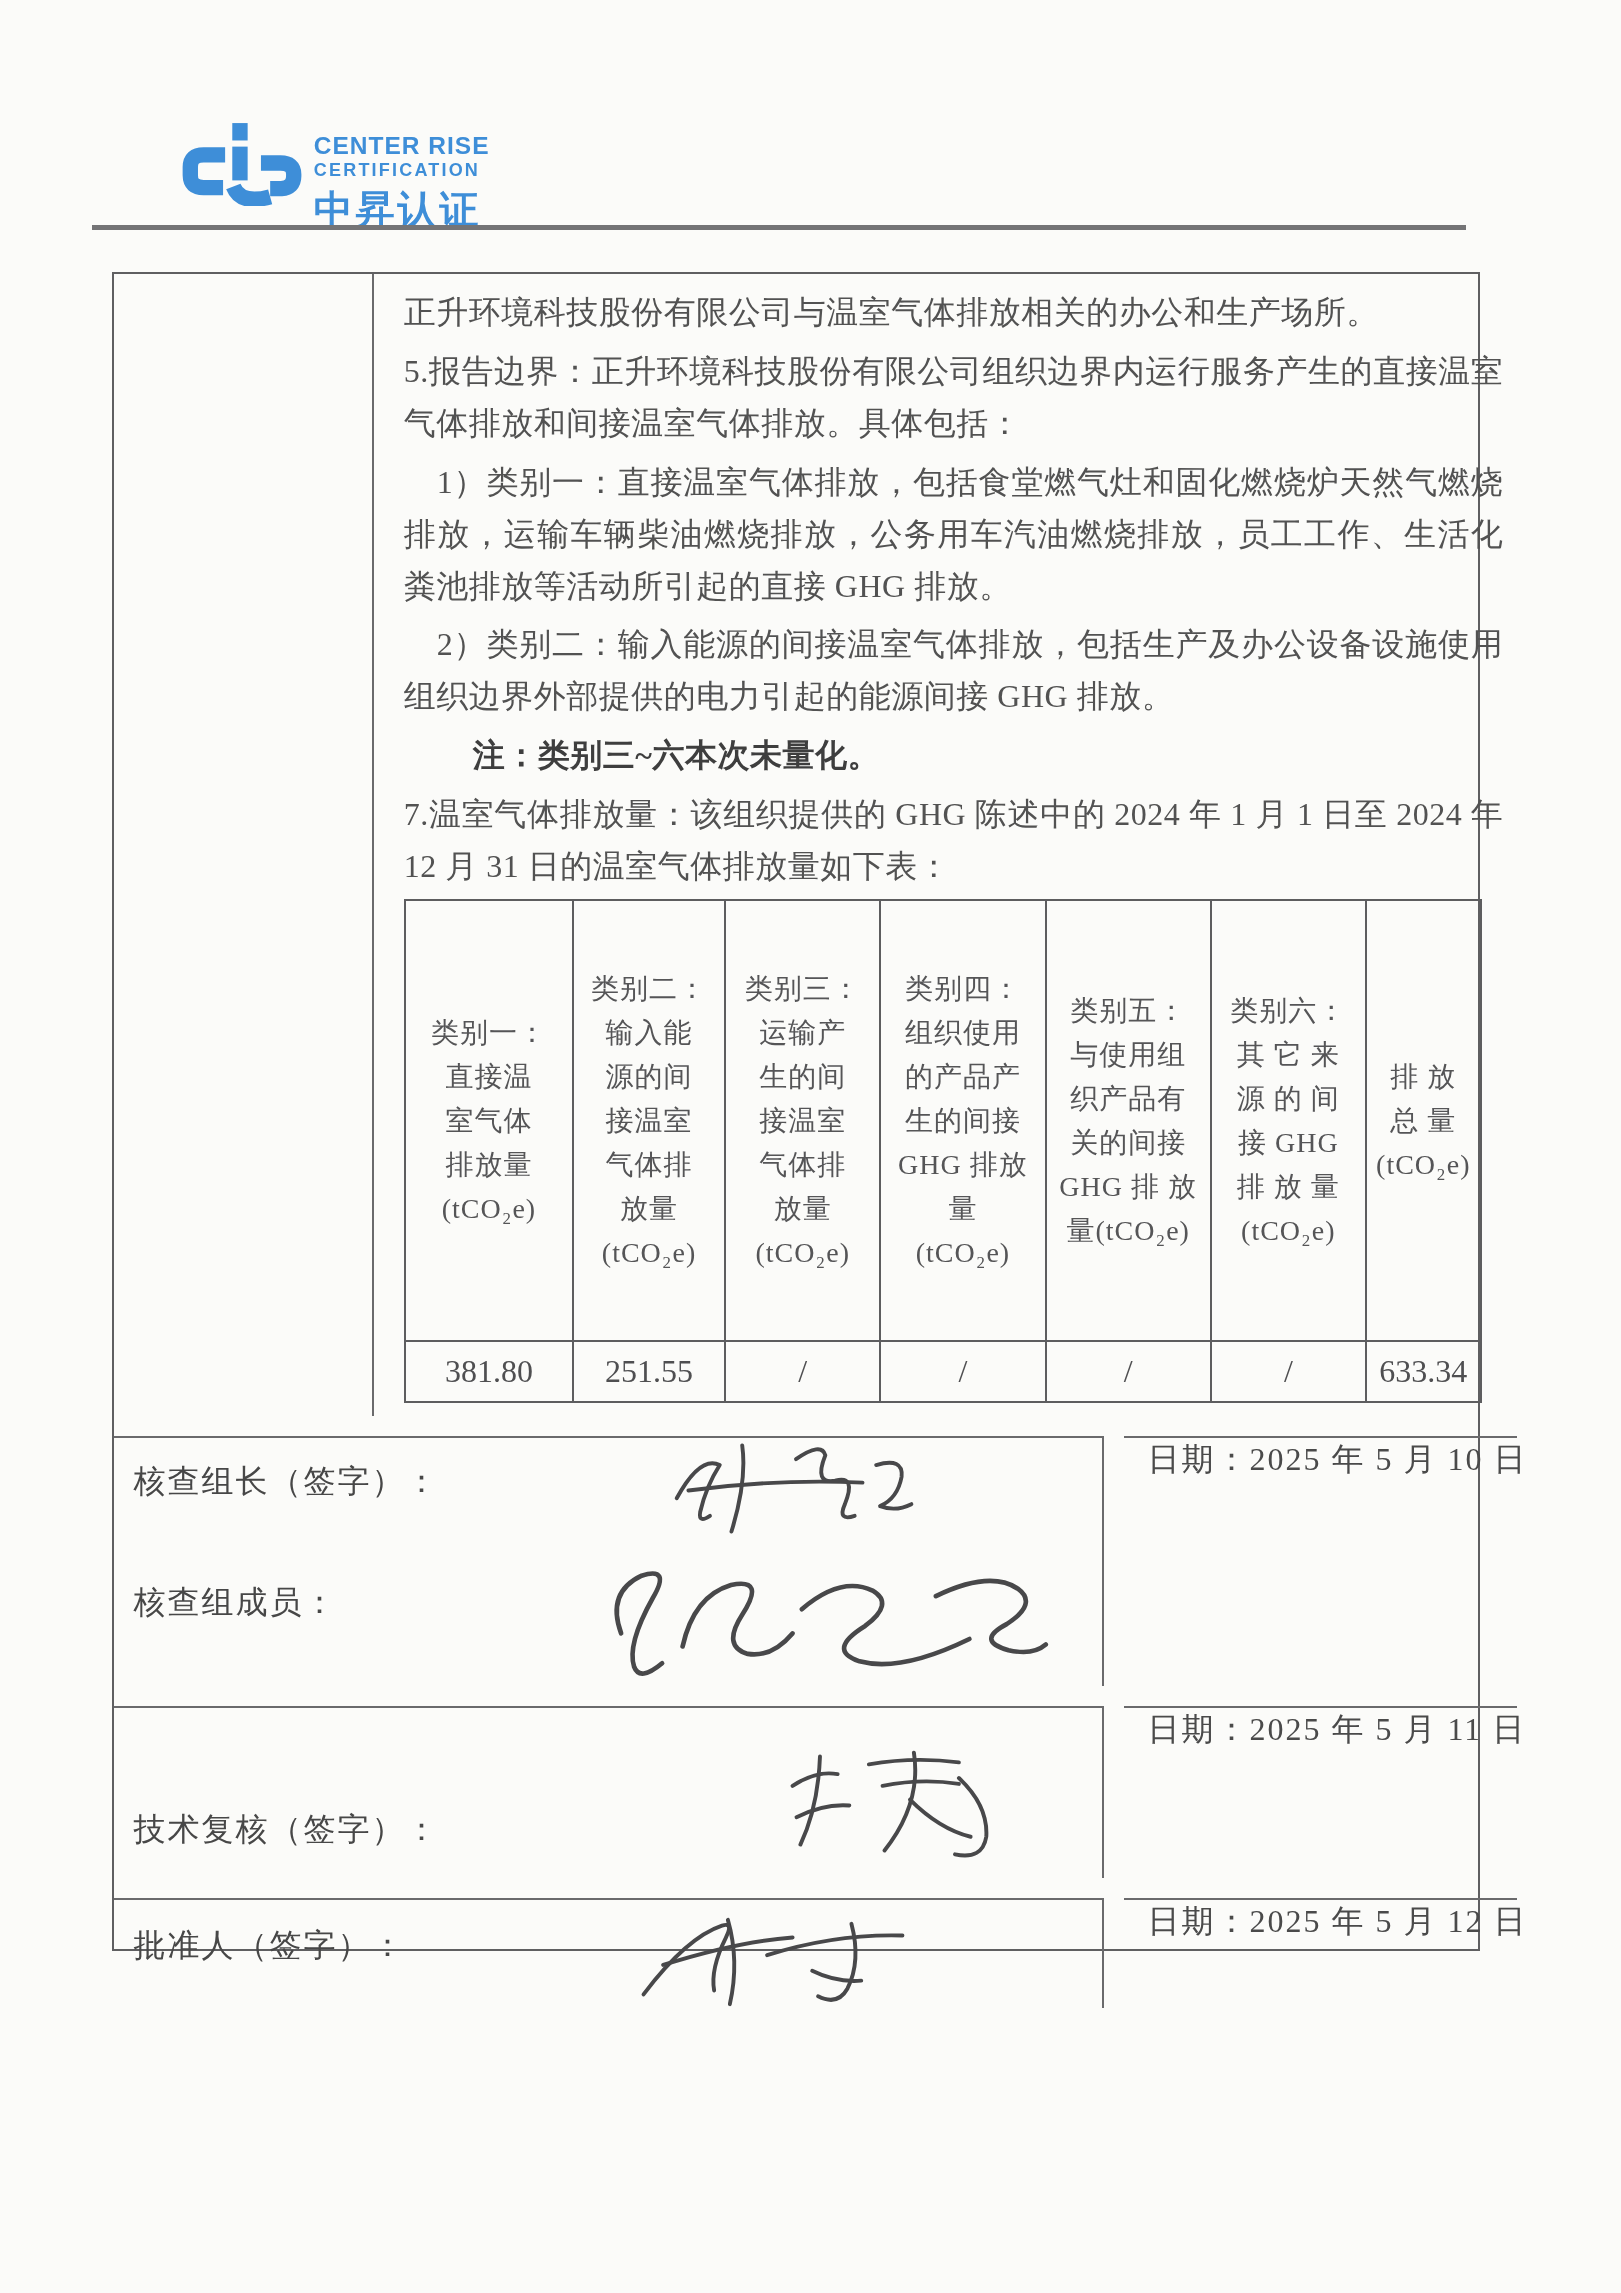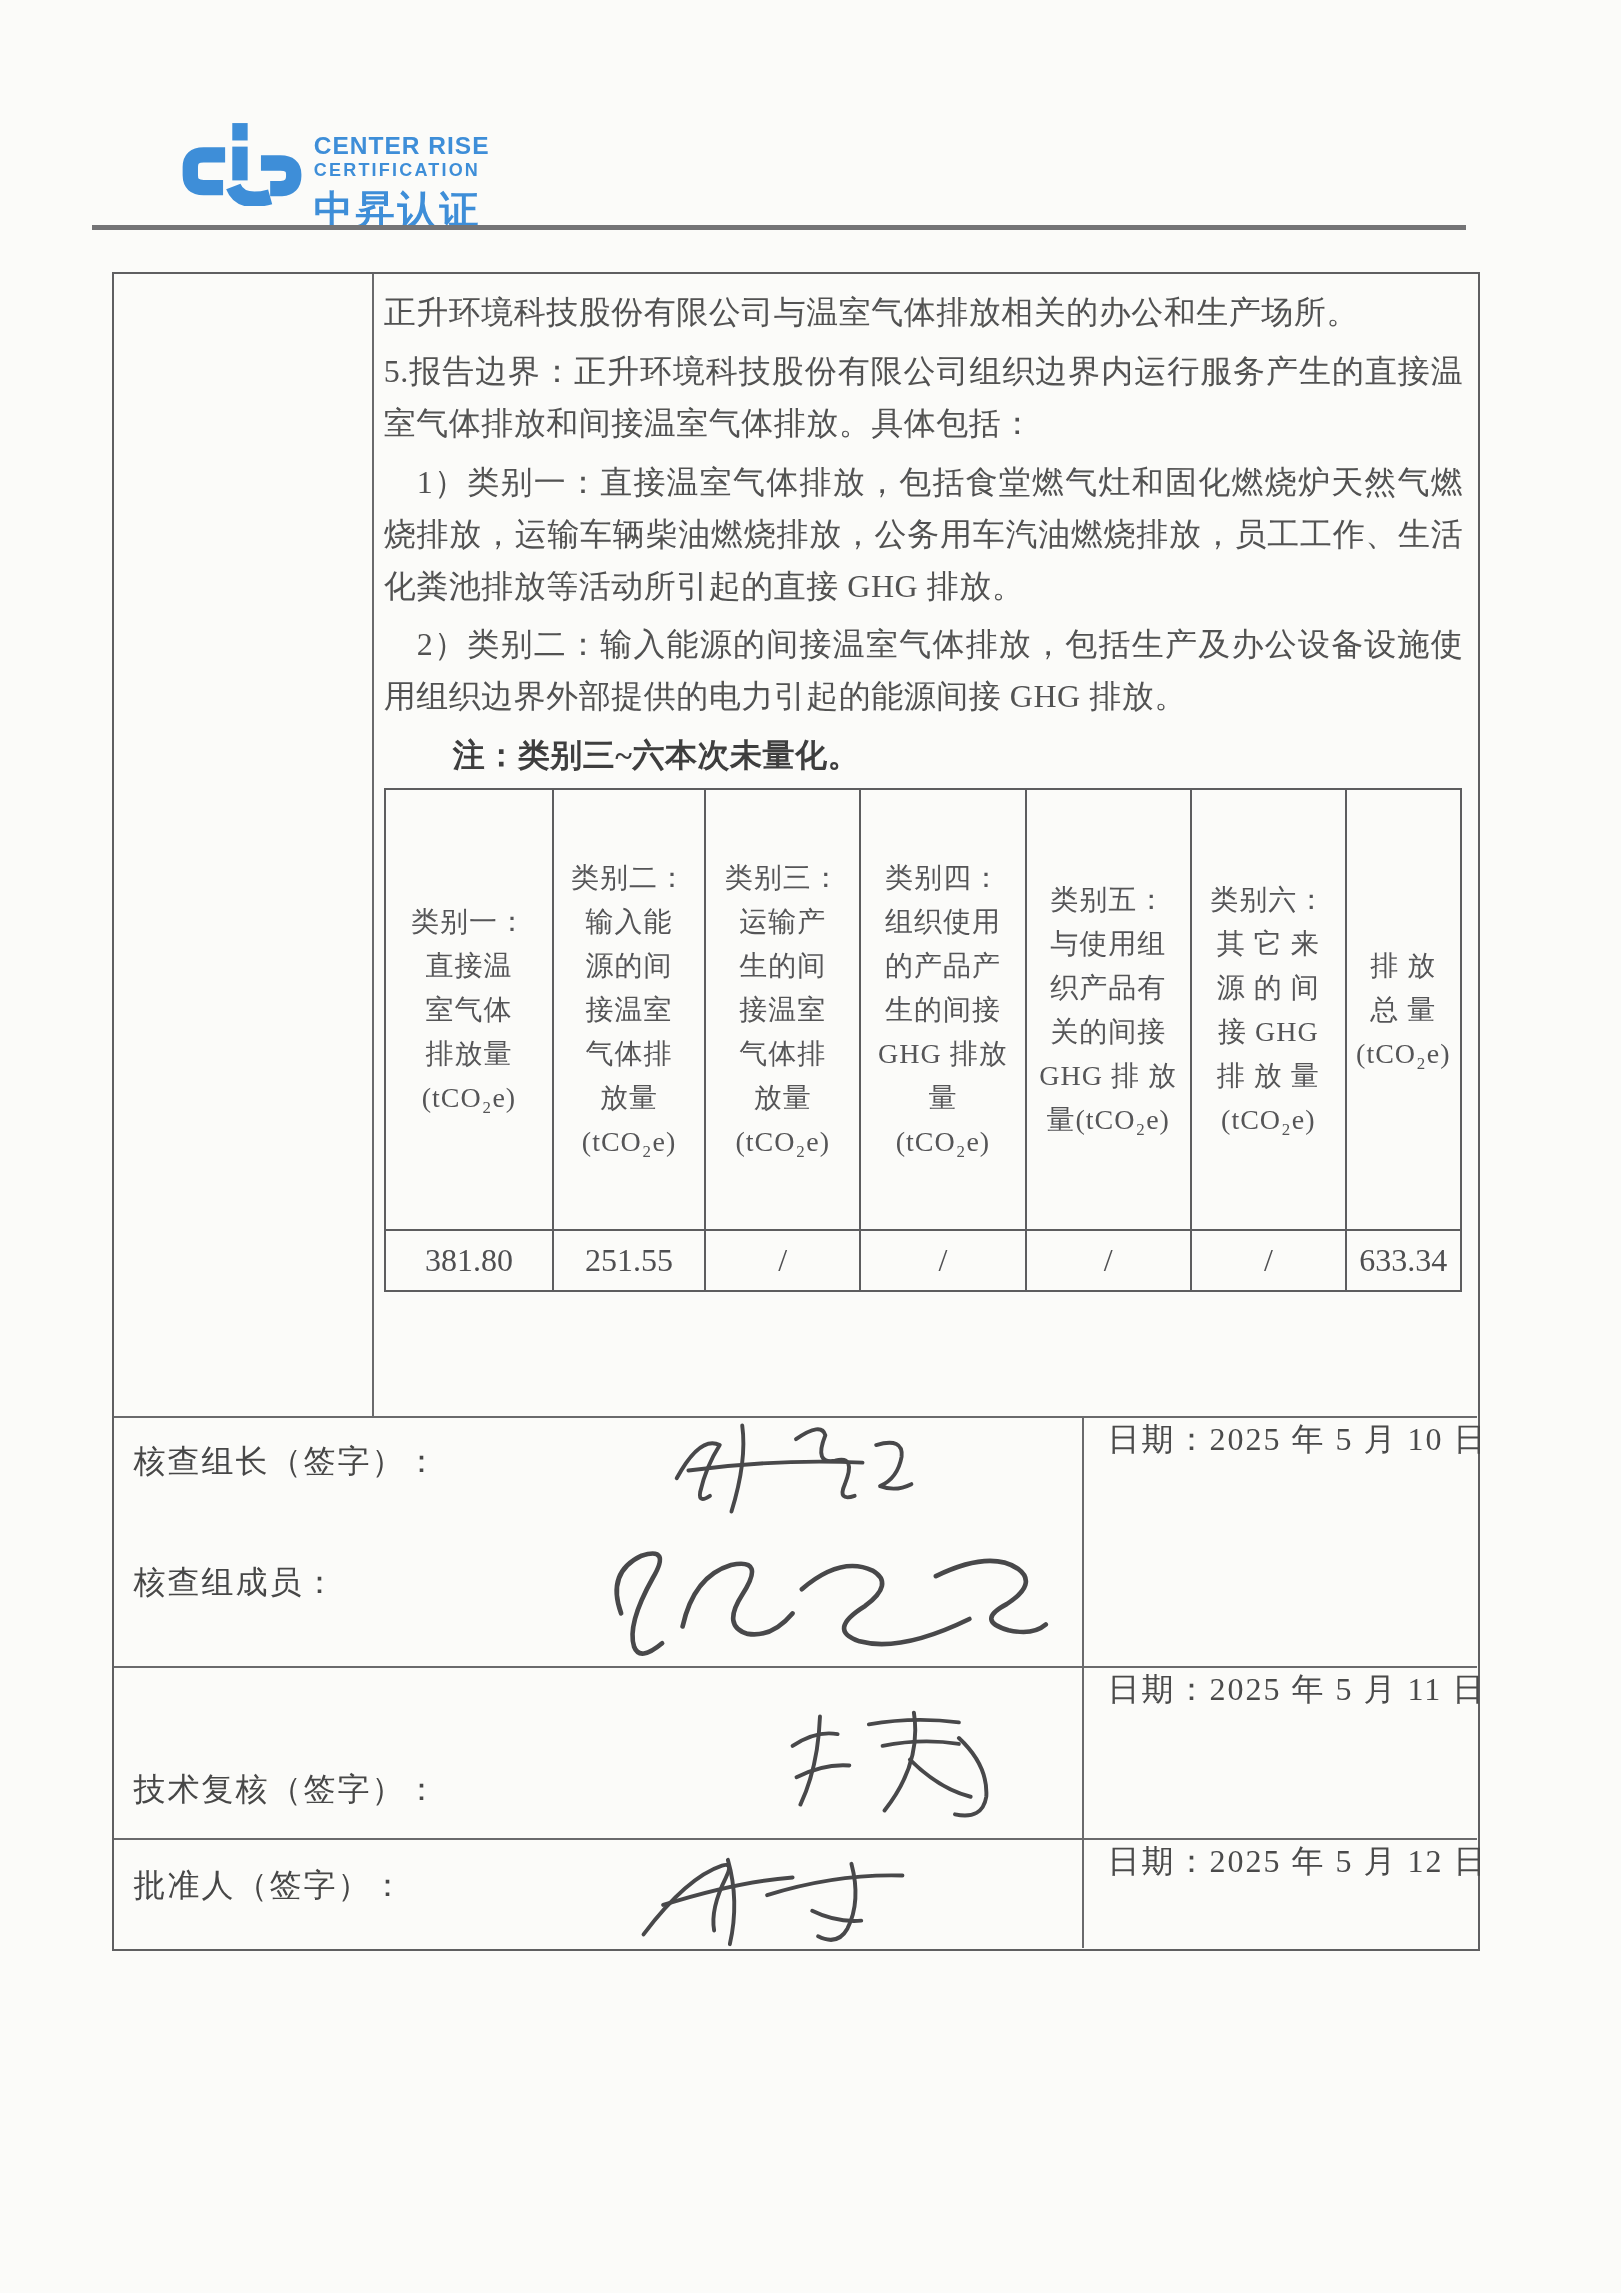--- a/index.html
+++ b/index.html
@@ -13,21 +13,21 @@
   .logo-l1 { font-size:24.5px; letter-spacing:1px; }
   .logo-l2 { font-size:18px; letter-spacing:2.2px; margin-top:2.9px; }
   .logo-l3 { font-size:39px; letter-spacing:2.9px; margin-top:11px; font-family:Liberation Serif, serif; }
   .head-rule { position:absolute; left:92px; top:225px; width:1374px; height:3.9px;
                border-top:3.9px solid #747476; border-bottom:2px solid #747476; }
 
   
   .main-table { position:absolute; left:112px; top:272px; width:1368px; height:1679px;
                 display:grid; border:2.9px solid #5f5f61;
                 grid-template-columns:260px 710px 393px;
-                grid-template-rows:1142px 250px 172px 110px; }
+                grid-template-rows:1142px 250px 172px 110px;gap:20px; }
   .cell { background:transparent; }
   .label-cell   { grid-area:1/1/2/2; border-right:2px solid #6a6a6c; }
   .content-cell { grid-area:1/2/2/4; padding:11.8px 0 0 9.8px; overflow:hidden; }
   .sig-left-1 { grid-area:2/1/3/3; border-top:2px solid #6a6a6c; border-right:2px solid #6a6a6c; position:relative; }
   .date-cell-1{ grid-area:2/3/3/4; border-top:2px solid #6a6a6c; }
   .sig-left-2 { grid-area:3/1/4/3; border-top:2px solid #6a6a6c; border-right:2px solid #6a6a6c; position:relative; }
   .date-cell-2{ grid-area:3/3/4/4; border-top:2px solid #6a6a6c; }
   .sig-left-3 { grid-area:4/1/5/3; border-top:2px solid #6a6a6c; border-right:2px solid #6a6a6c; position:relative; }
   .date-cell-3{ grid-area:4/3/5/4; border-top:2px solid #6a6a6c; }
 
@@ -89,20 +89,21 @@
   <div class="main-table">
 
     <div class="cell label-cell"></div>
 
     <div class="cell content-cell">
       <p class="para">正升环境科技股份有限公司与温室气体排放相关的办公和生产场所。</p>
       <p class="para">5.报告边界：正升环境科技股份有限公司组织边界内运行服务产生的直接温室气体排放和间接温室气体排放。具体包括：</p>
       <p class="para ind1">1）类别一：直接温室气体排放，包括食堂燃气灶和固化燃烧炉天然气燃烧排放，运输车辆柴油燃烧排放，公务用车汽油燃烧排放，员工工作、生活化粪池排放等活动所引起的直接 GHG 排放。</p>
       <p class="para ind1">2）类别二：输入能源的间接温室气体排放，包括生产及办公设备设施使用组织边界外部提供的电力引起的能源间接 GHG 排放。</p>
       <p class="para ind2 note">注：类别三~六本次未量化。</p>
+      <p class="para">7.温室气体排放量：该组织提供的 GHG 陈述中的 2024 年 1 月 1 日至 2024 年 12 月 31 日的温室气体排放量如下表：</p>
 
       <table class="emissions">
         <tbody>
         <tr class="head-row">
           <td class="c1">类别一：
 直接温
 室气体
 排放量
 (tCO₂e)</td>
           <td class="c2">类别二：

